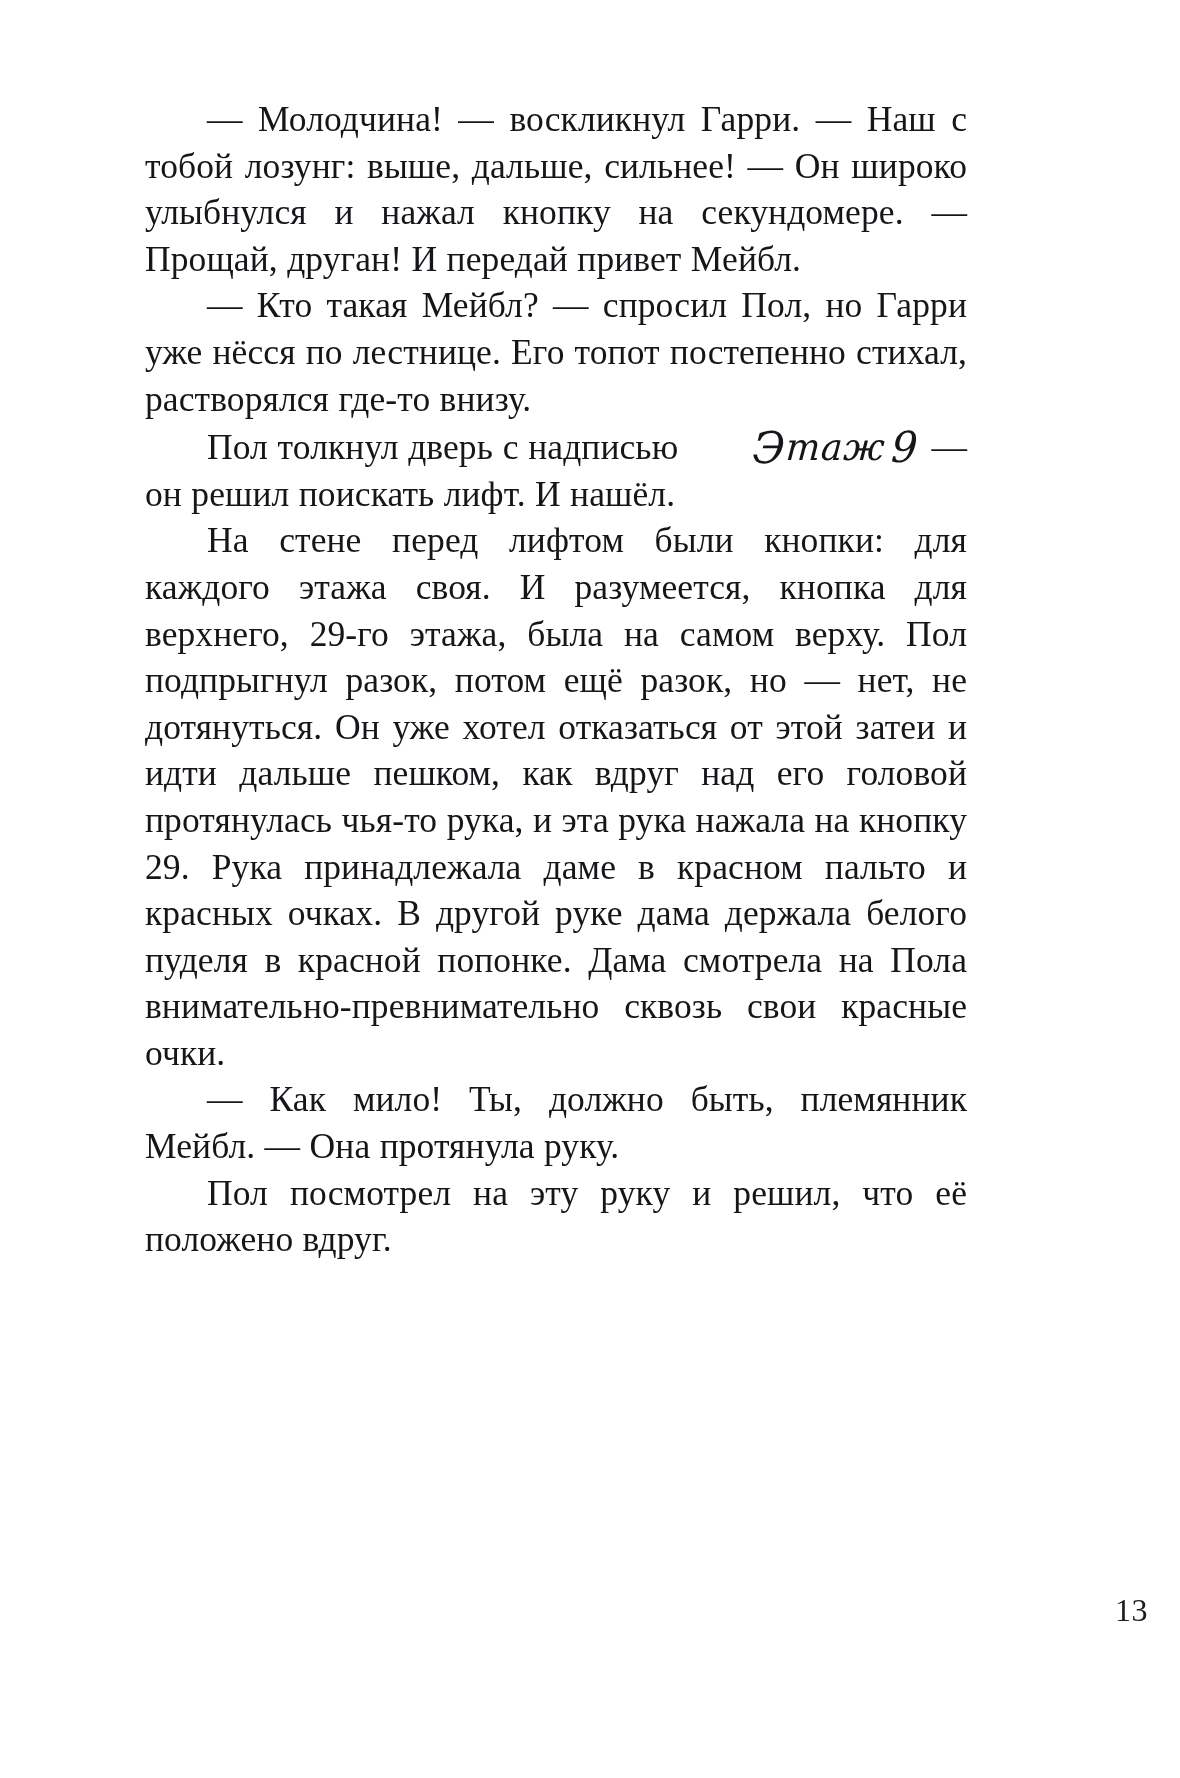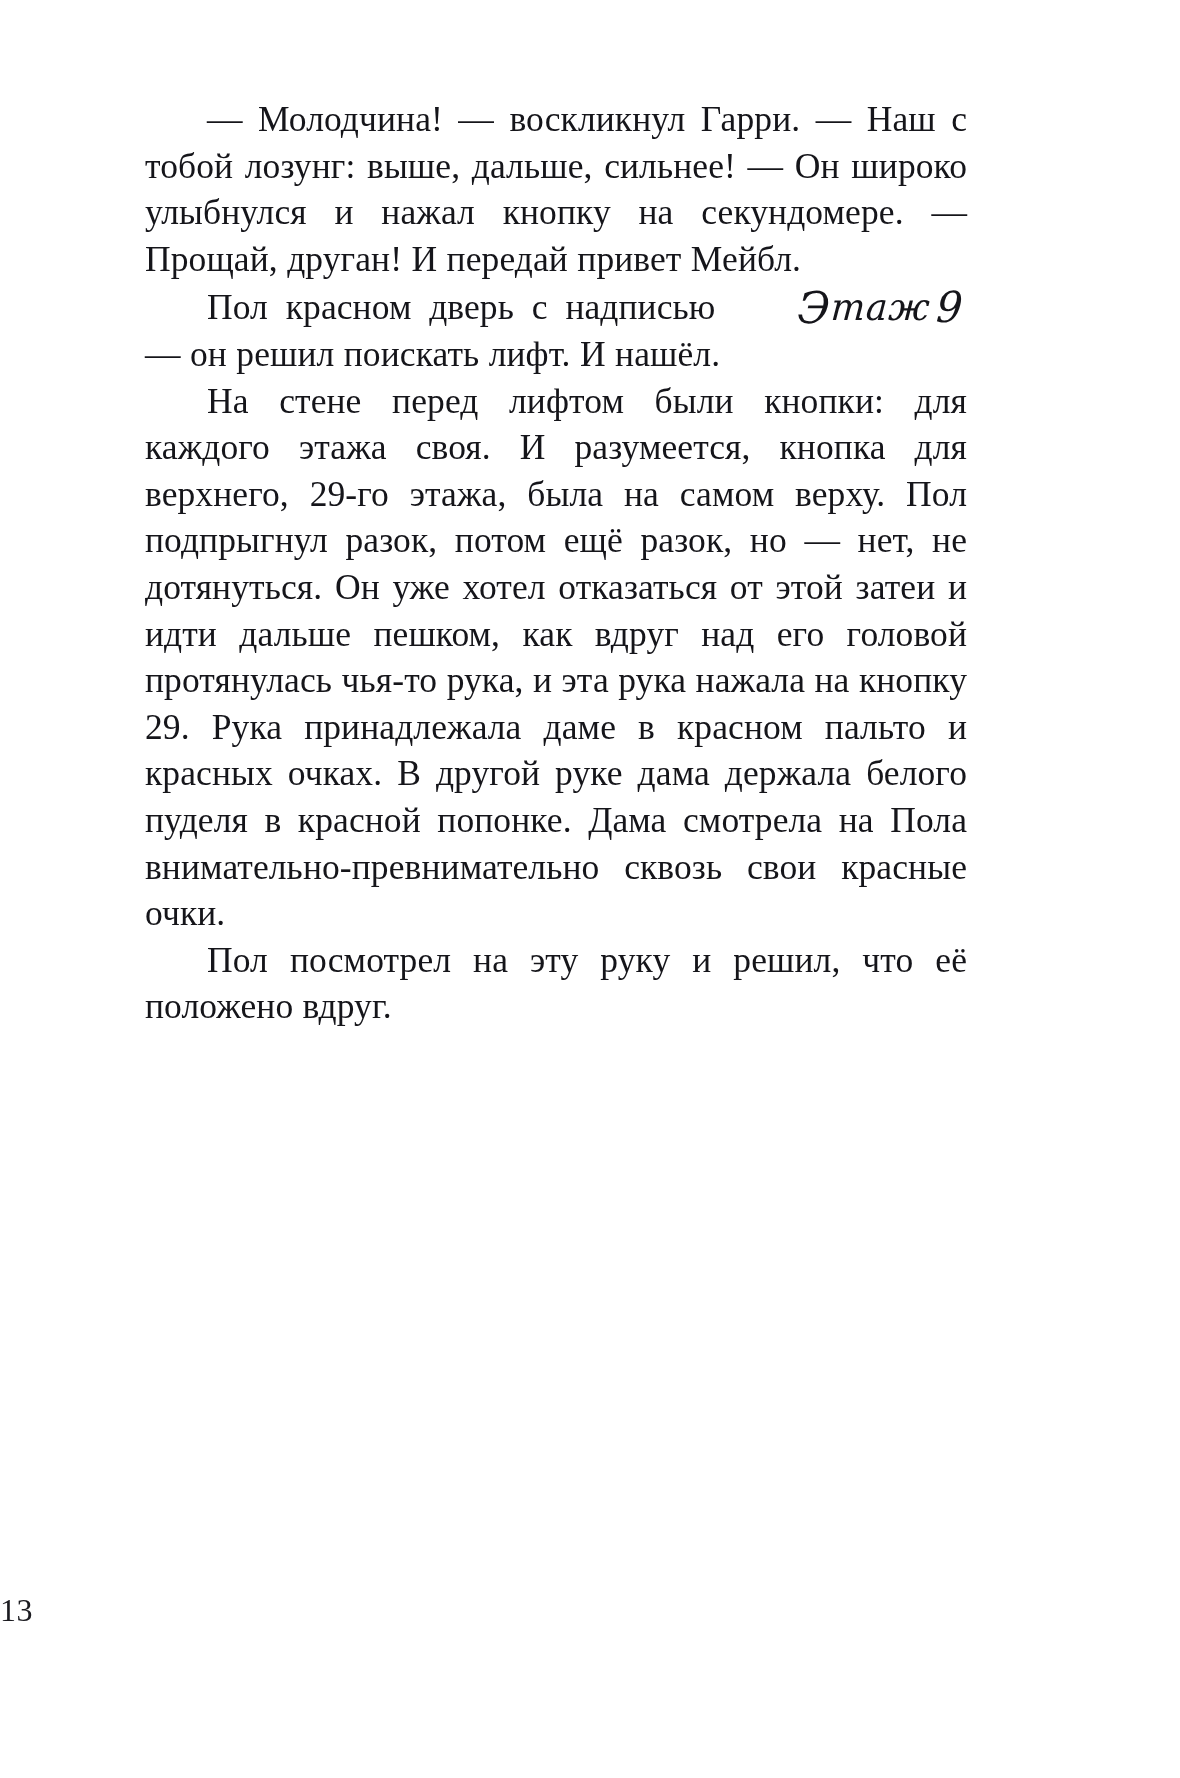--- a/index.html
+++ b/index.html
@@ -58,43 +58,45 @@
     font-size: 41px;
     position: relative;
     top: 2px;
     padding-left: 6px;
   }
   .folio {
     position: absolute;
     left: 0;
     right: 0;
     top: 1592px;
-    text-align: left;
+    text-align: right;
     font-family: "Liberation Serif", "DejaVu Serif", serif;
     font-size: 32px;
     color: #1b1b20;
     letter-spacing: 0.5px;
   }
 </style>
 </head>
 <body>
 
 <div class="page">
 
   <div class="text-block">
 
     <p class="para last-line-left">— Молодчина! — воскликнул Гарри. — Наш с тобой лозунг: выше, дальше, сильнее! — Он широко улыбнулся и нажал кнопку на секундомере. — Прощай, друган! И передай привет Мейбл.</p>
 
+    <p class="para last-line-left">— Кто такая Мейбл? — спросил Пол, но Гарри уже нёсся по лестнице. Его топот постепенно стихал, растворялся где-то внизу.</p>
 
-    <p class="para last-line-left"><span>Пол красном дверь с надписью</span> <span class="sign"><span class="cap">Э</span><span>таж</span><span class="num">9</span></span> <span>— он решил поискать лифт. И нашёл.</span></p>
+    <p class="para last-line-left"><span>Пол толкнул дверь с надписью</span> <span class="sign"><span class="cap">Э</span><span>таж</span><span class="num">9</span></span> <span>— он решил поискать лифт. И нашёл.</span></p>
 
     <p class="para last-line-left">На стене перед лифтом были кнопки: для каждого этажа своя. И разумеется, кнопка для верхнего, 29-го этажа, была на самом верху. Пол подпрыгнул разок, потом ещё разок, но — нет, не дотянуться. Он уже хотел отказаться от этой затеи и идти дальше пешком, как вдруг над его головой протянулась чья-то рука, и эта рука нажала на кнопку 29. Рука принадлежала даме в красном пальто и красных очках. В другой руке дама держала белого пуделя в красной попонке. Дама смотрела на Пола внимательно-превнимательно сквозь свои красные очки.</p>
 
 
 
+    <p class="para last-line-left">— Как мило! Ты, должно быть, племянник Мейбл. — Она протянула руку.</p>
 
     <p class="para last-line-left">Пол посмотрел на эту руку и решил, что её положено вдруг.</p>
 
   </div>
 
   <div class="folio">13</div>
 
 </div>
 
 </body></html>

